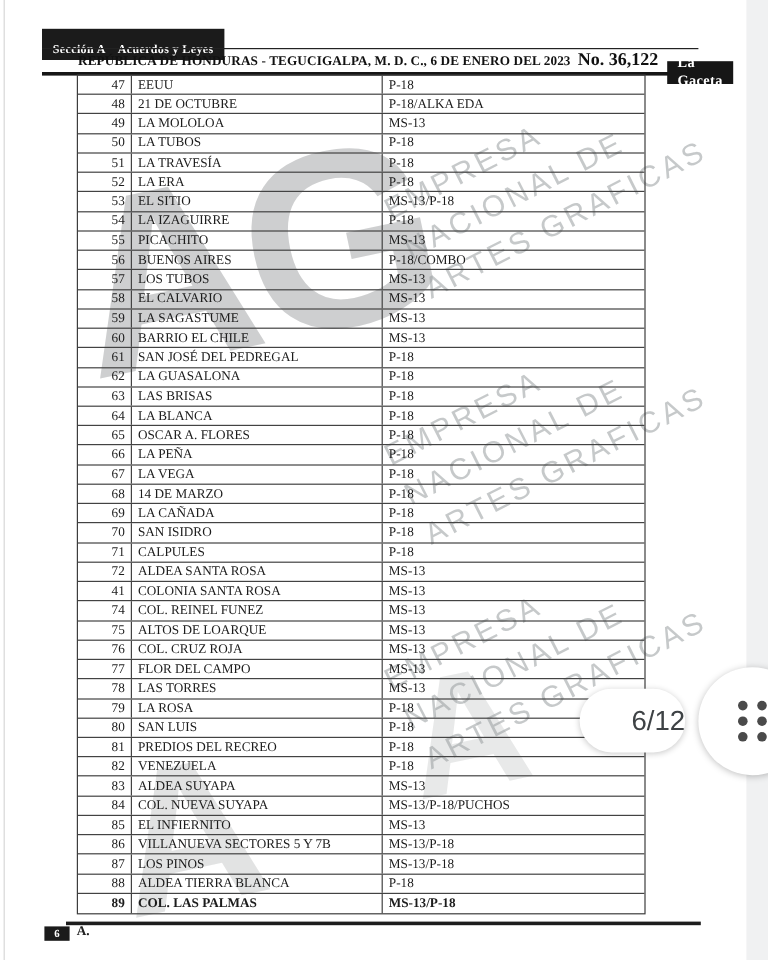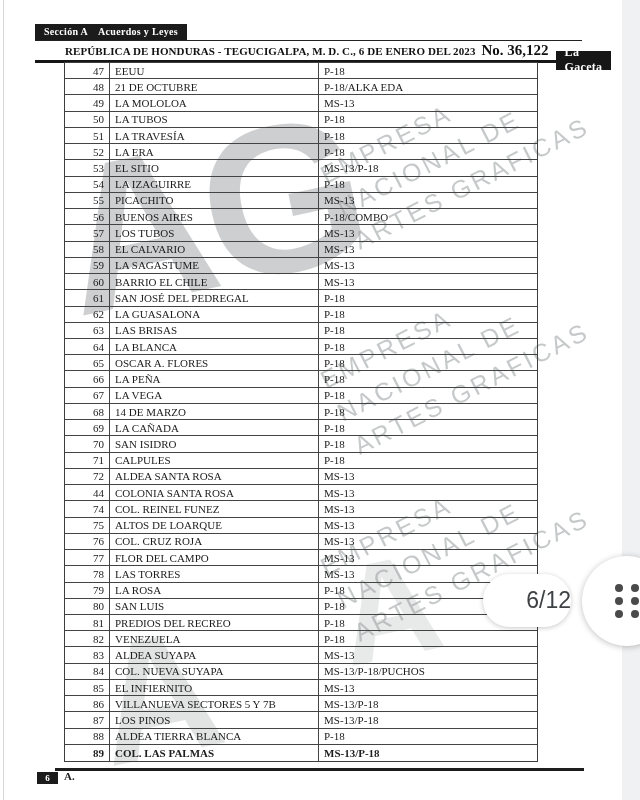--- a/index.html
+++ b/index.html
@@ -27,21 +27,21 @@
     white-space:nowrap;
   }
   .wm-text-1{top:95px;}
   .wm-text-2{top:300px;}
   .wm-text-3{top:487px;}
 
   
   .section-box{
     position:absolute;left:35px;top:24px;z-index:2;
     background:#1b1b1b;color:#ffffff;font-size:10px;font-weight:bold;
-    padding:2px 9px 3px 9px;letter-spacing:.3px;
+    padding:12px 9px 3px 9px;letter-spacing:.3px;
   }
   .section-box .gap{display:inline-block;width:10px;}
   .masthead{
     position:absolute;left:35px;top:40px;width:547px;height:19px;z-index:2;
     border-top:1px solid #222;border-bottom:3px solid #161616;
     display:flex;align-items:center;box-sizing:content-box;
   }
   .masthead-title{
     flex:1;text-align:left;font-size:11px;font-weight:bold;color:#111;
     letter-spacing:.1px;padding-left:30px;white-space:nowrap;
@@ -277,21 +277,21 @@
       <div class="gz-cell gz-cell-code">P-18</div>
     </div>
 
     <div class="gz-row">
       <div class="gz-cell gz-cell-num">72</div>
       <div class="gz-cell gz-cell-name">ALDEA SANTA ROSA</div>
       <div class="gz-cell gz-cell-code">MS-13</div>
     </div>
 
     <div class="gz-row">
-      <div class="gz-cell gz-cell-num">44</div>
+      <div class="gz-cell gz-cell-num">41</div>
       <div class="gz-cell gz-cell-name">COLONIA SANTA ROSA</div>
       <div class="gz-cell gz-cell-code">MS-13</div>
     </div>
 
     <div class="gz-row">
       <div class="gz-cell gz-cell-num">74</div>
       <div class="gz-cell gz-cell-name">COL. REINEL FUNEZ</div>
       <div class="gz-cell gz-cell-code">MS-13</div>
     </div>
 

